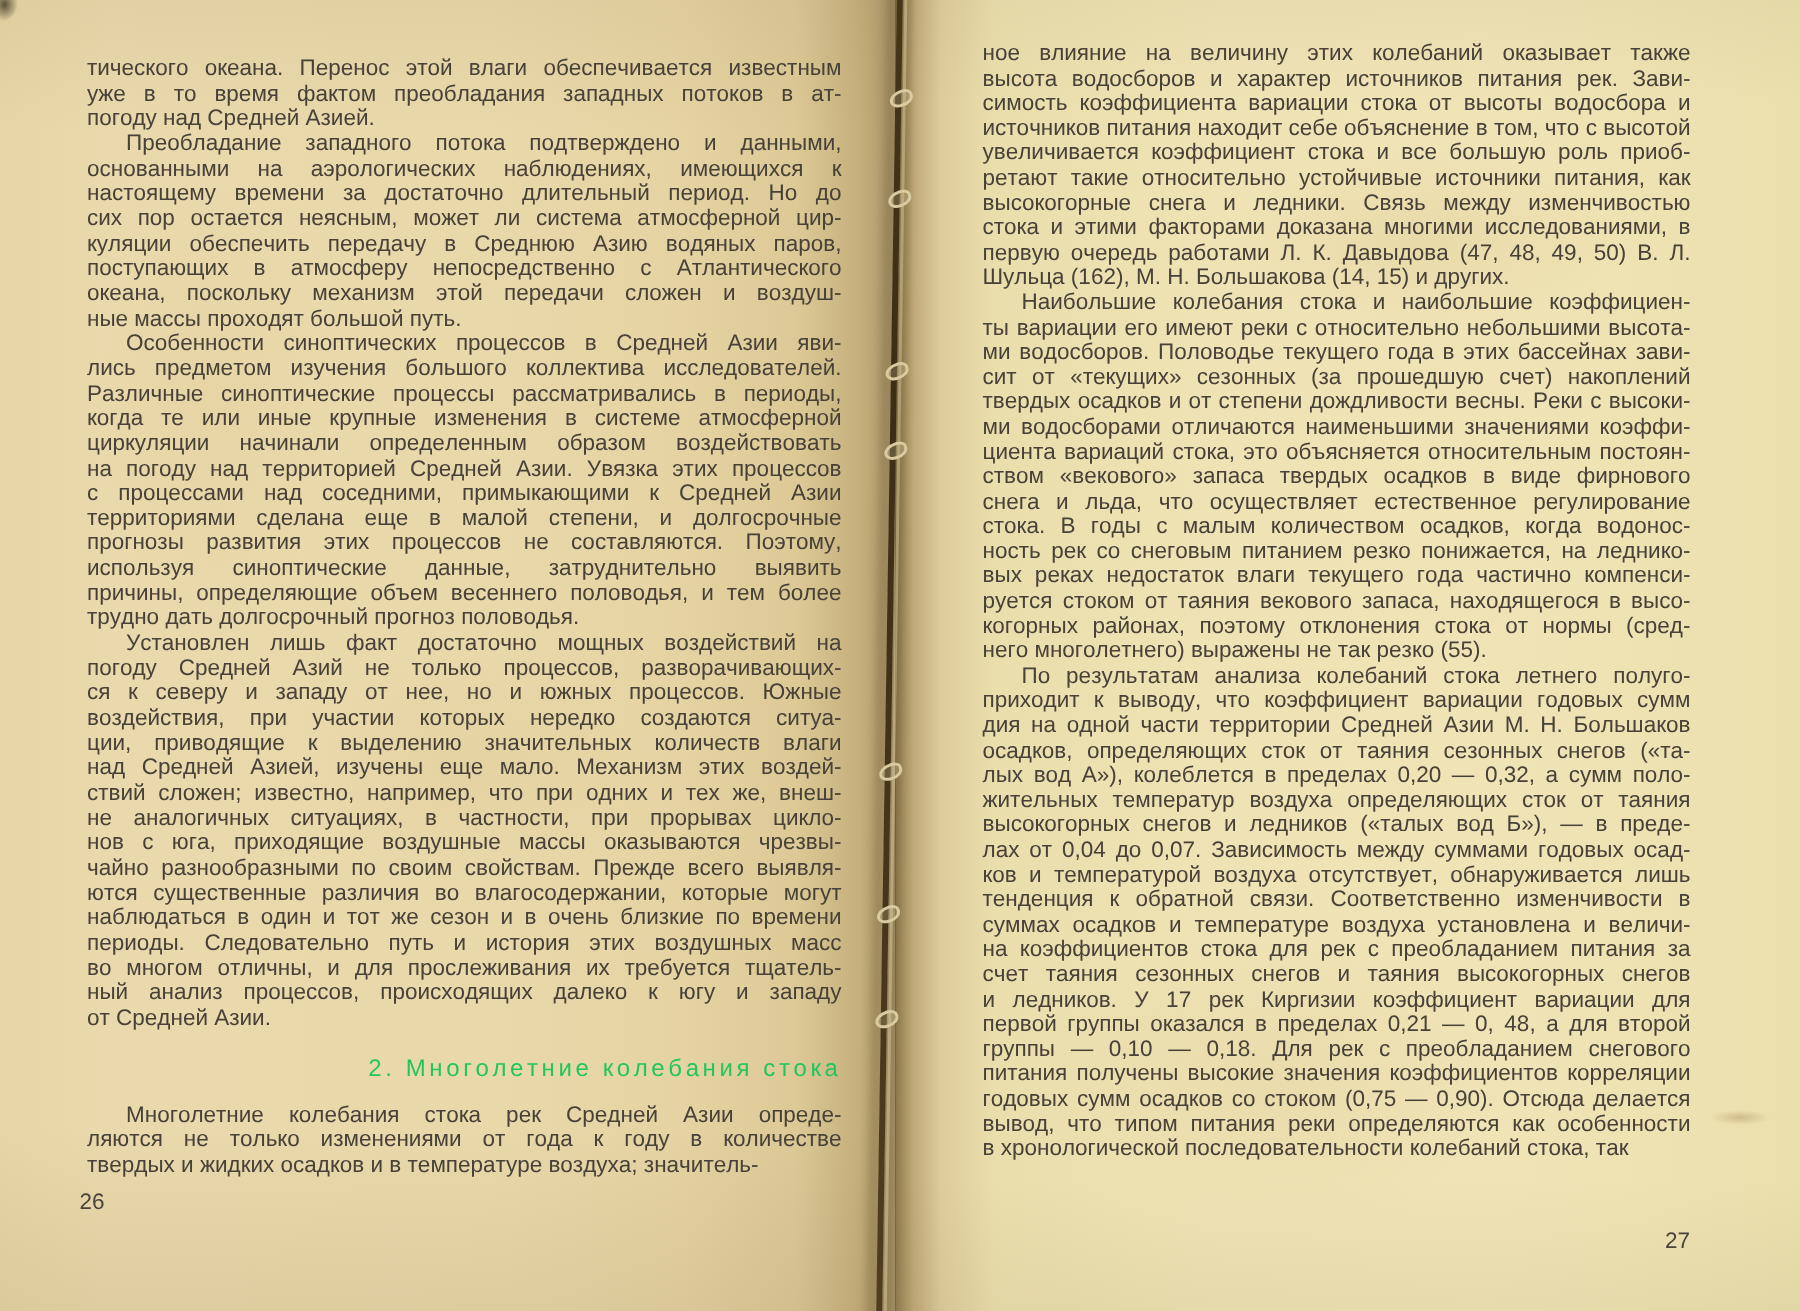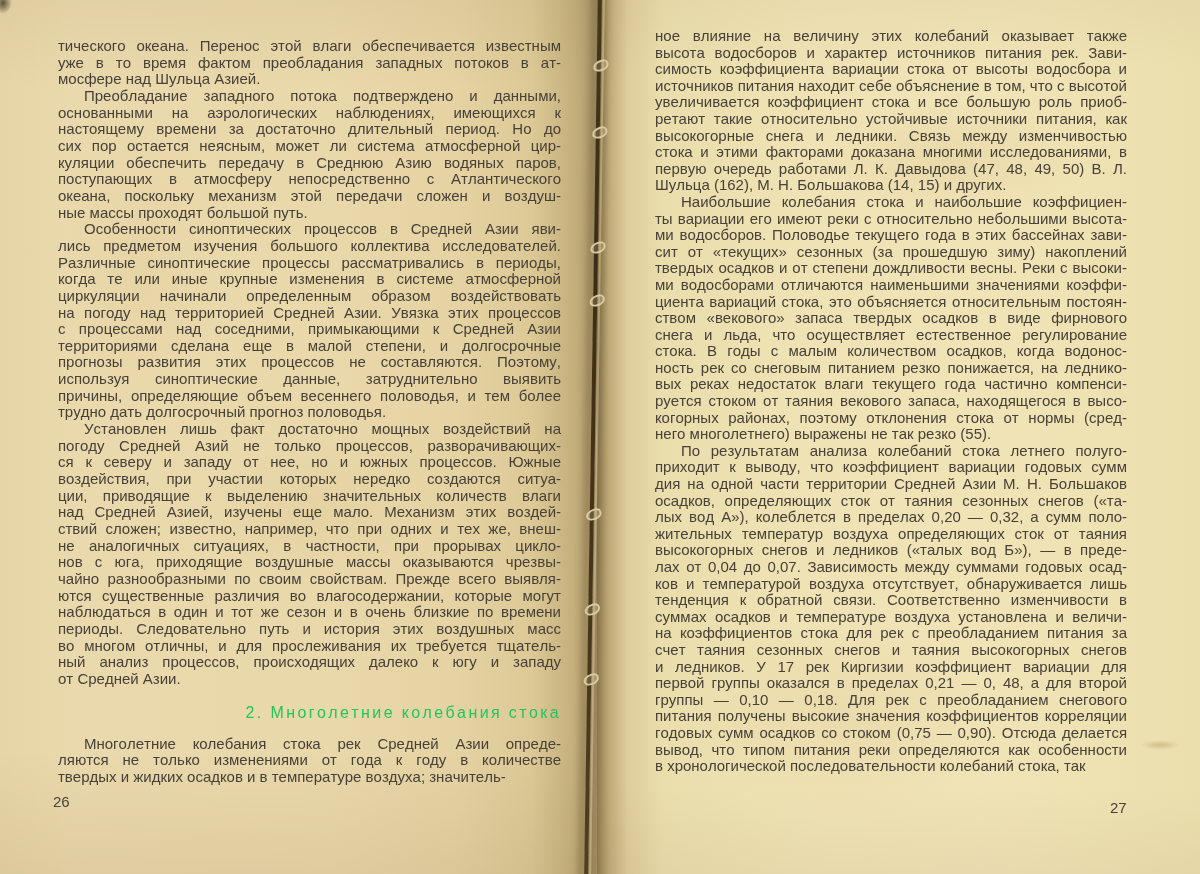--- a/index.html
+++ b/index.html
@@ -34,21 +34,21 @@
     text-rendering:optimizeLegibility;font-kerning:none;}
   #text-left{left:58px;top:38px;width:503px;line-height:16.65px;}
   #text-right{left:655px;top:28px;width:472px;line-height:16.6px;}
   .line{text-align:justify;text-align-last:justify;}
   .line.last{text-align-last:left;}
   .para.indent .line:first-child{text-indent:26px;}
   .heading{text-align:right;letter-spacing:2.4px;font-size:16px;color:#22c55e;
     margin:15px 0 13px 0;line-height:20px;}
   .page-number{position:absolute;font-size:15px;color:#4a443a;}
   #pagenum-left{left:53px;top:793px;}
-  #pagenum-right{left:1110px;top:799px;}
+  #pagenum-right{left:1110px;top:819px;}
   
   .stain{position:absolute;border-radius:50%;pointer-events:none;}
   #stain-corner{left:-6px;top:-8px;width:18px;height:22px;background:radial-gradient(closest-side,rgba(60,50,30,.8),rgba(60,50,30,0));border-radius:0 0 60% 0;}
   #stain-1{left:820px;top:100px;width:260px;height:120px;background:radial-gradient(closest-side,rgba(190,160,95,.14),rgba(190,160,95,0));}
   #stain-2{left:200px;top:430px;width:220px;height:160px;background:radial-gradient(closest-side,rgba(185,158,95,.10),rgba(185,158,95,0));}
   #stain-3{left:700px;top:620px;width:300px;height:200px;background:radial-gradient(closest-side,rgba(185,158,95,.10),rgba(185,158,95,0));}
   #stain-4{left:60px;top:120px;width:160px;height:300px;background:radial-gradient(closest-side,rgba(200,175,110,.10),rgba(200,175,110,0));}
   #stain-5{left:1140px;top:740px;width:40px;height:10px;background:radial-gradient(closest-side,rgba(150,125,70,.35),rgba(150,125,70,0));border-radius:40%;}
 </style>
 </head>
@@ -76,21 +76,21 @@
       <div class="stitch" style="top: 303px;"></div>
       <div class="stitch" style="top: 517px;"></div>
       <div class="stitch" style="top: 612px;"></div>
       <div class="stitch" style="top: 682px;"></div>
     </div>
 
   <div id="text-left" class="page-text">
       <div class="para">
         <div class="line">тического океана. Перенос этой влаги обеспечивается известным</div>
         <div class="line">уже в то время фактом преобладания западных потоков в ат-</div>
-        <div class="line last">мосфере над Шульца Азией.</div>
+        <div class="line last">погоду над Средней Азией.</div>
       </div>
       <div class="para indent">
         <div class="line">Преобладание западного потока подтверждено и данными,</div>
         <div class="line">основанными на аэрологических наблюдениях, имеющихся к</div>
         <div class="line">настоящему времени за достаточно длительный период. Но до</div>
         <div class="line">сих пор остается неясным, может ли система атмосферной цир-</div>
         <div class="line">куляции обеспечить передачу в Среднюю Азию водяных паров,</div>
         <div class="line">поступающих в атмосферу непосредственно с Атлантического</div>
         <div class="line">океана, поскольку механизм этой передачи сложен и воздуш-</div>
         <div class="line last">ные массы проходят большой путь.</div>
@@ -144,21 +144,21 @@
         <div class="line">ретают такие относительно устойчивые источники питания, как</div>
         <div class="line">высокогорные снега и ледники. Связь между изменчивостью</div>
         <div class="line">стока и этими факторами доказана многими исследованиями, в</div>
         <div class="line">первую очередь работами Л. К. Давыдова (47, 48, 49, 50) В. Л.</div>
         <div class="line last">Шульца (162), М. Н. Большакова (14, 15) и других.</div>
       </div>
       <div class="para indent">
         <div class="line">Наибольшие колебания стока и наибольшие коэффициен-</div>
         <div class="line">ты вариации его имеют реки с относительно небольшими высота-</div>
         <div class="line">ми водосборов. Половодье текущего года в этих бассейнах зави-</div>
-        <div class="line">сит от «текущих» сезонных (за прошедшую зиму) накоплений</div>
+        <div class="line">сит от «текущих» сезонных (за прошедшую счет) накоплений</div>
         <div class="line">твердых осадков и от степени дождливости весны. Реки с высоки-</div>
         <div class="line">ми водосборами отличаются наименьшими значениями коэффи-</div>
         <div class="line">циента вариаций стока, это объясняется относительным постоян-</div>
         <div class="line">ством «векового» запаса твердых осадков в виде фирнового</div>
         <div class="line">снега и льда, что осуществляет естественное регулирование</div>
         <div class="line">стока. В годы с малым количеством осадков, когда водонос-</div>
         <div class="line">ность рек со снеговым питанием резко понижается, на леднико-</div>
         <div class="line">вых реках недостаток влаги текущего года частично компенси-</div>
         <div class="line">руется стоком от таяния векового запаса, находящегося в высо-</div>
         <div class="line">когорных районах, поэтому отклонения стока от нормы (сред-</div>

